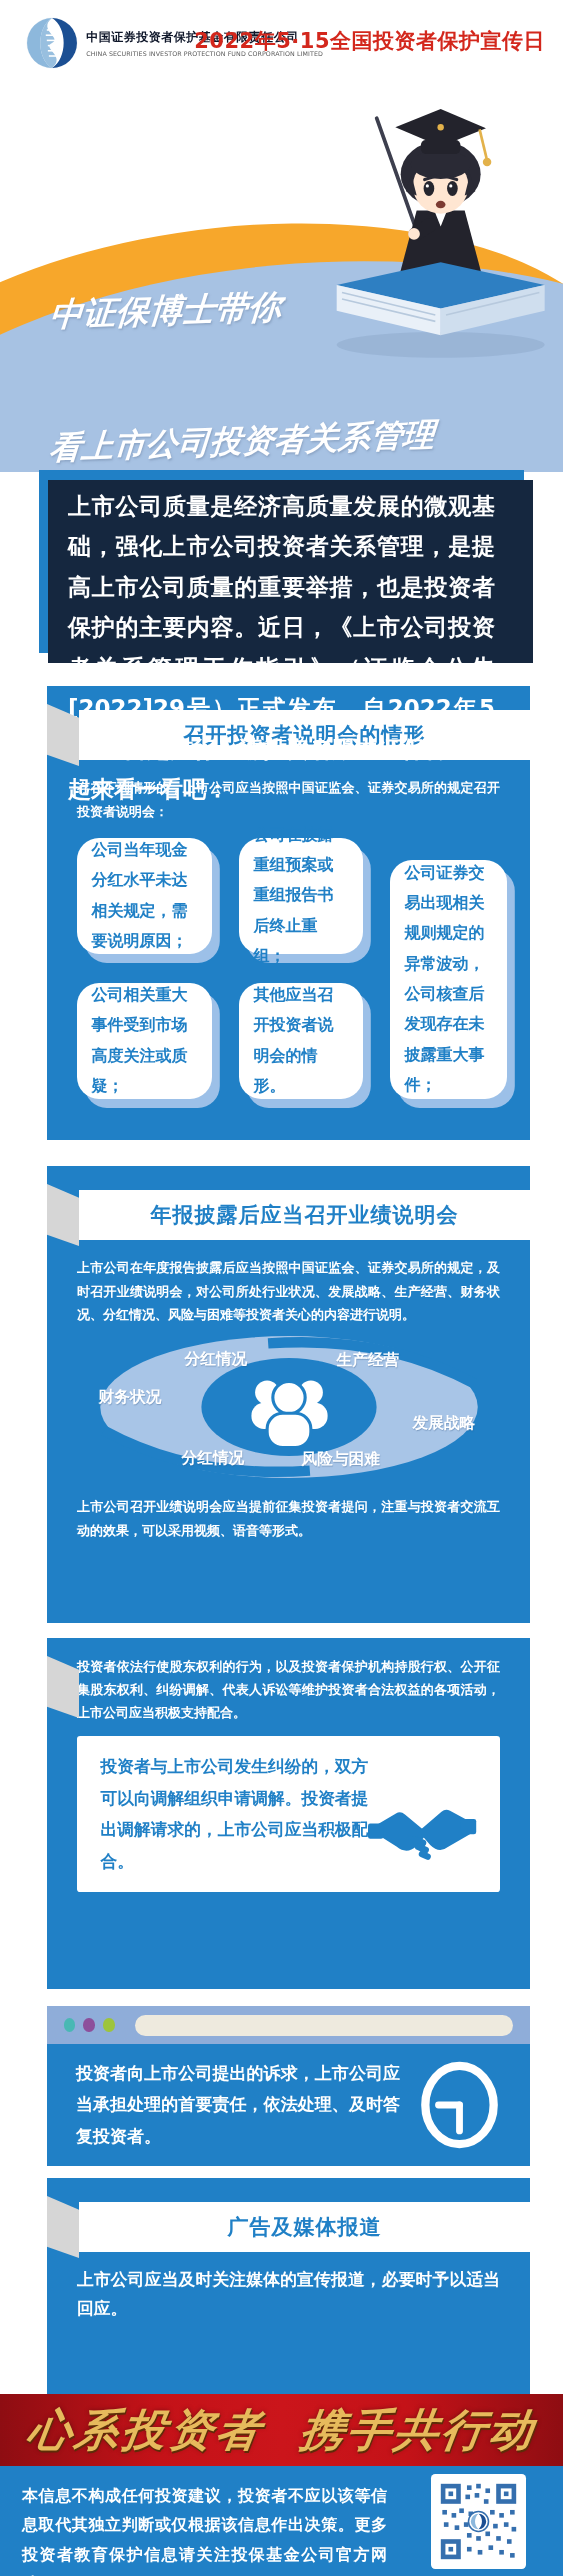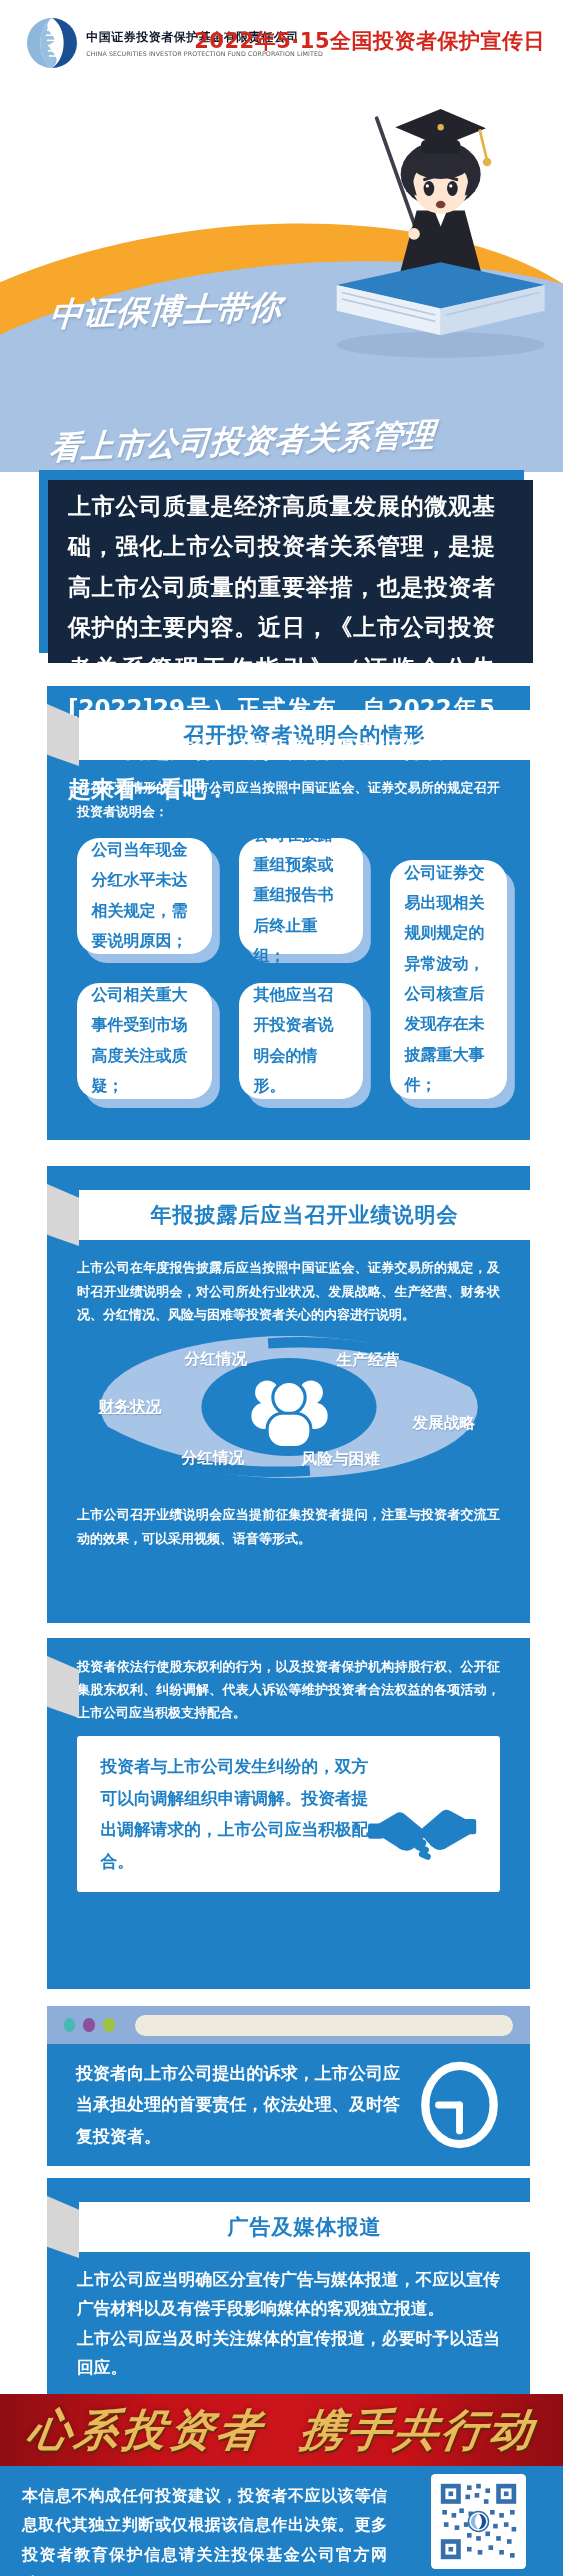--- a/index.html
+++ b/index.html
@@ -39,21 +39,21 @@
   .rb-body { padding:16.7px 30px 0; }
   .rb-body p, .lead { color:#fff; font-size:13px; font-weight:bold; line-height:1.8; text-align:justify; }
   
   .cards { margin-top:14.6px; display:grid; grid-template-columns:135px 124px 117px; column-gap:27px; row-gap:29px; grid-auto-rows:116px; }
   .card { background:#fff; border-radius:22px; box-shadow:7.8px 9px 0 #9cc0e8; color:#2080c6;
     font-size:16px; font-weight:bold; line-height:1.9; display:flex; align-items:center; padding:6.3px 14.6px; }
   .card-tall { grid-column:3; grid-row:1 / 3; margin-top:22px; }
   
   .diagram { position:relative; width:386px; height:146px; margin:7.8px auto 0; }
   .dg-label { position:absolute; color:#fff; font-size:15.7px; font-weight:bold; white-space:nowrap; text-shadow:0.5px 0.5px 1px rgba(40,80,130,.35); }
-  .p2 { margin-top:23px; }
+  .p2 { margin-top:16px;font-family:Liberation Mono, monospace; }
   
   .mediate-card { margin-top:11.5px; background:#fff; border-radius:3.1px; display:flex; align-items:flex-end; padding:14.6px 23.5px; min-height:110px; }
   .mediate-card p { color:#2080c6; font-size:16.7px; font-weight:bold; line-height:1.9; width:297px; text-align:justify; }
   .hs-wrap { margin-left:auto; width:120px; height:83px; }
   
   .browser { position:absolute; left:47px; top:2006px; width:483px; height:159px; }
   .bw-head { height:38px; background:#8fadd9; display:flex; align-items:center; padding:0 16.7px; }
   .bw-dot { width:11.5px; height:13.6px; border-radius:50%; margin-right:8.3px; }
   .bw-addr { flex:1; height:21px; background:#eeeade; border-radius:11.5px; margin-left:11.5px; }
   .bw-body { height:122px; background:#2080c6; display:flex; align-items:center; padding:5.2px 29px; }
@@ -186,21 +186,21 @@
             <circle cx="328" cy="112" r="23"></circle>
               <rect x="298" y="132" width="62" height="50" rx="24"></rect>
             <circle cx="412" cy="112" r="23"></circle>
               <rect x="382" y="132" width="62" height="50" rx="24"></rect>
             <circle cx="370" cy="122" r="31" stroke="#2080c6" stroke-width="6"></circle>
             <rect x="328" y="152" width="84" height="66" rx="30" stroke="#2080c6" stroke-width="6"></rect>
           </g>
         </svg>
         <div class="dg-label" style="left:89px; top:14.6px;">分红情况</div>
         <div class="dg-label" style="left:241px; top:15.7px;">生产经营</div>
-        <div class="dg-label" style="left:3.1px; top:63px;text-decoration:underline;">财务状况</div>
+        <div class="dg-label" style="left:3.1px; top:53px;">财务状况</div>
         <div class="dg-label" style="left:317px; top:79px;text-align:right;">发展战略</div>
         <div class="dg-label" style="left:86px; top:114px;">分红情况</div>
         <div class="dg-label" style="left:206px; top:115px;">风险与困难</div>
       </div>
       <p class="p2">上市公司召开业绩说明会应当提前征集投资者提问，注重与投资者交流互动的效果，可以采用视频、语音等形式。</p>
     </div>
   </section>
 
   <section class="rbox" style="top:1638px; height:351px;">
     <div class="rb-fold"></div>
@@ -239,21 +239,20 @@
       </svg>
     </div>
   </div>
 
   <section class="rbox" style="top:2178px; height:270px;">
     <div class="rb-fold"></div>
     <div class="rb-titlerow">
       <h2>广告及媒体报道</h2>
     </div>
     <div class="rb-body" style="padding-top:13.6px;">
-      <p style="font-size:16.7px; line-height:1.75;">上市公司应当明确区分宣传广告与媒体报道，不应以宣传广告材料以及有偿手段影响媒体的客观独立报道。</p>
       <p style="font-size:16.7px; line-height:1.75;">上市公司应当及时关注媒体的宣传报道，必要时予以适当回应。</p>
     </div>
   </section>
 
   <div class="banner">
     <div class="banner-text">
       <span>心系投资者</span><span class="gap"></span><span>携手共行动</span>
     </div>
   </div>
 

